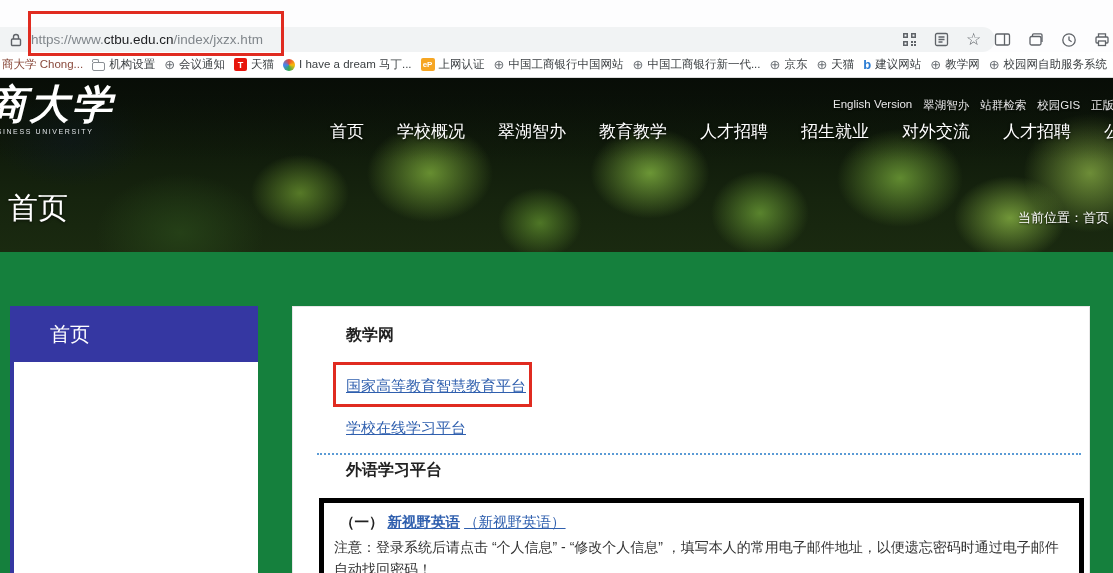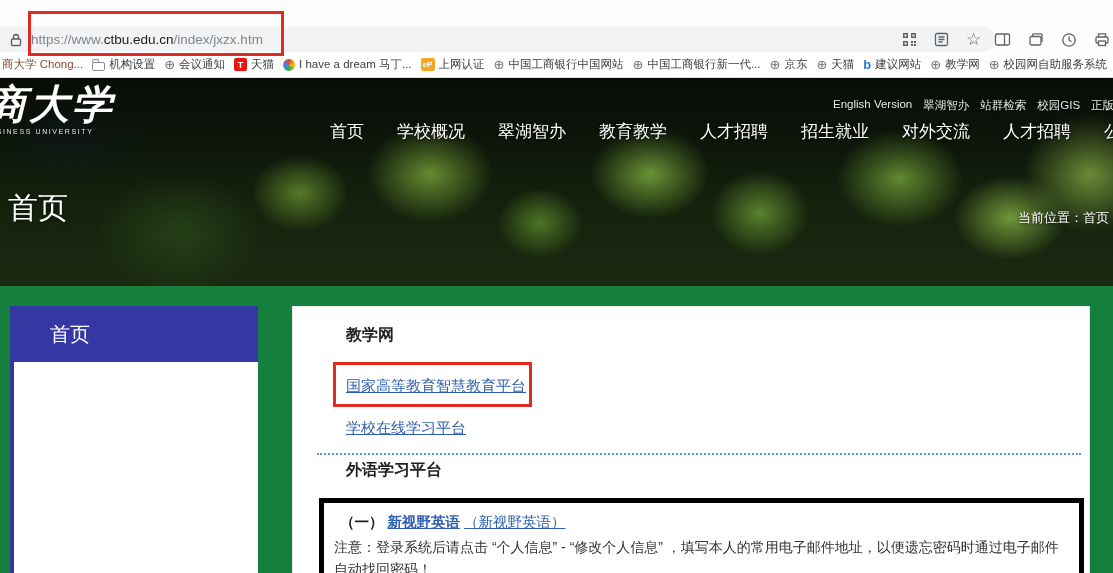--- a/index.html
+++ b/index.html
@@ -34,21 +34,21 @@
   .ic-tmall{width:13px;height:13px;background:#e8160c;border-radius:2px;color:#fff;}
   .ic-tmall::before{content:"T";font-size:9px;font-weight:bold;}
   .ic-ep{width:14px;height:13px;background:#f6a623;border-radius:2px;color:#fff;}
   .ic-ep::before{content:"eP";font-size:8px;font-weight:bold;}
   .ic-bing{color:#2b7cd3;font-weight:bold;}
   .ic-bing::before{content:"b";font-size:13px;}
   .ic-dream{width:12px;height:12px;border-radius:50%;
             background:conic-gradient(#e94435,#fbbc05,#34a853,#4285f4,#e94435);}
 
   
-  .banner{position:absolute;top:78px;left:0;right:0;height:208px;overflow:hidden;color:#fff;
+  .banner{position:absolute;top:78px;left:0;right:0;height:174px;overflow:hidden;color:#fff;
     background-image:
       linear-gradient(180deg, rgba(6,10,5,0.62) 0%, rgba(6,10,5,0.18) 30%, rgba(0,0,0,0) 48%),
       radial-gradient(ellipse 110px 70px at 70px 60px, rgba(15,25,35,0.55), rgba(15,25,35,0) 70%),
       radial-gradient(ellipse 70px 55px at 300px 115px, rgba(108,150,48,0.75), rgba(108,150,48,0) 70%),
       radial-gradient(ellipse 90px 70px at 430px 95px, rgba(124,170,58,0.8), rgba(124,170,58,0) 70%),
       radial-gradient(ellipse 60px 50px at 540px 145px, rgba(92,138,44,0.8), rgba(92,138,44,0) 70%),
       radial-gradient(ellipse 85px 65px at 650px 95px, rgba(130,180,64,0.8), rgba(130,180,64,0) 70%),
       radial-gradient(ellipse 70px 60px at 760px 135px, rgba(108,158,54,0.78), rgba(108,158,54,0) 70%),
       radial-gradient(ellipse 90px 70px at 900px 100px, rgba(118,168,58,0.78), rgba(118,168,58,0) 70%),
       radial-gradient(ellipse 80px 60px at 1010px 140px, rgba(138,182,68,0.78), rgba(138,182,68,0) 70%),

